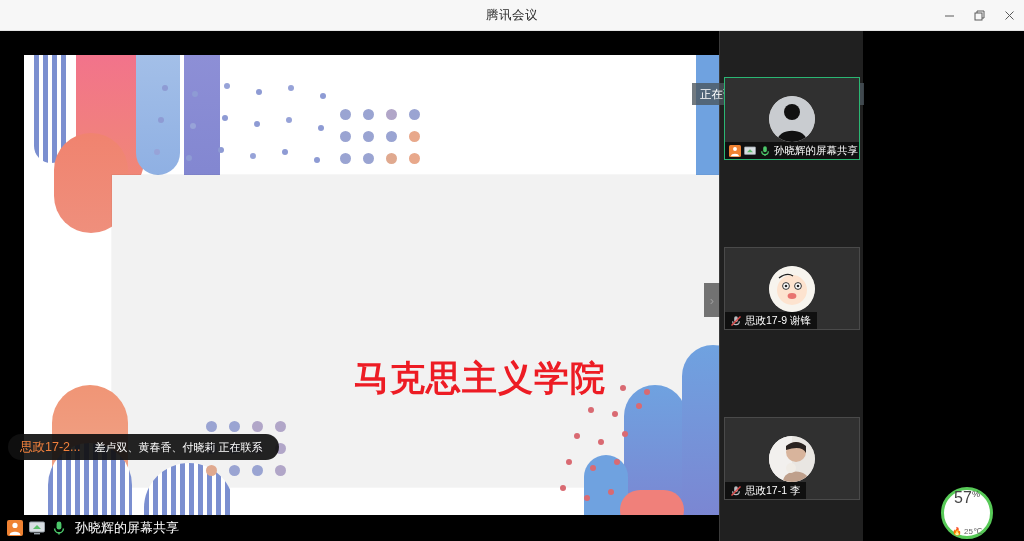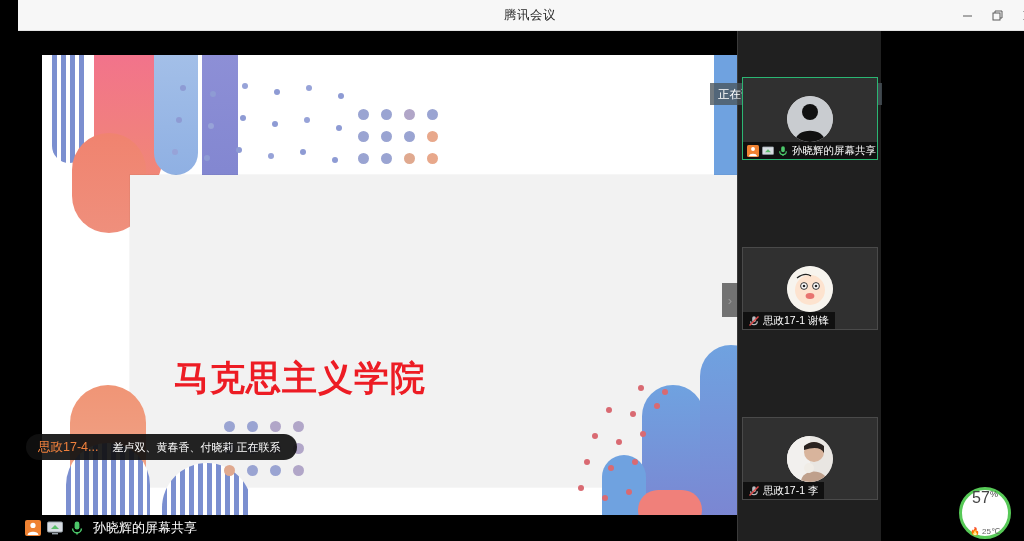--- a/index.html
+++ b/index.html
@@ -3,21 +3,21 @@
 <meta charset="utf-8">
 <style>
   * { box-sizing: border-box; margin: 0; padding: 0; }
   html, body {
     width: 1024px; height: 541px;
     overflow: hidden;
     background: #000;
     font-family: "Liberation Sans", "DejaVu Sans", sans-serif;
   }
 
-  #app { position: relative; width: 863px; height: 541px; background:#5eead4;margin-left:18px; }
+  #app { position: relative; width: 863px; height: 541px; background:#5eead4; }
 
   
   .titlebar {
     position: absolute; left:0; top:0; width:1024px; height:31px;
     background:#f7f7f7; border-bottom:1px solid #e3e3e3;
     display:flex; align-items:center; justify-content:center;
   }
   .titlebar-title {
     font-size: 12.5px; color:#2b2b2b; letter-spacing:0.5px;
   }
@@ -54,21 +54,21 @@
   }
   .slide-title {
     position:absolute; left:0; width:832px; top:205px;
     text-align:center;
     font-family:"DejaVu Sans","Liberation Sans",sans-serif;
     font-weight:700; font-size:37px; color:#17357a;
     letter-spacing:1px; white-space:nowrap;
   }
   .slide-sub1 {
     position:absolute; left:132px; width:648px; top:300px;
-    text-align:left;
+    text-align:center;
     font-family:Liberation Sans, sans-serif;
     font-weight:700; font-size:35px; color:#ed1c24;
     letter-spacing:1px; white-space:nowrap;
   }
   .slide-sub2 {
     position:absolute; left:132px; width:648px; top:348px;
     text-align:center;
     font-family:"DejaVu Sans","Liberation Sans",sans-serif;
     font-weight:700; font-size:35px; color:#ed1c24;
     letter-spacing:1px; white-space:nowrap;
@@ -314,21 +314,21 @@
           <i style="left:52px; top:52px;background:#7b7fc4;"></i>
             <i style="left:76px; top:60px;background:#7b7fc4;"></i>
         </div>
 
         <div class="slide-sub1">马克思主义学院</div>
 
       </div>
     </div>
 
     <div class="chat-toast">
-      <span class="chat-sender">思政17-4...</span>
+      <span class="chat-sender">思政17-2...</span>
       <span class="chat-msg">差卢双、黄春香、付晓莉 正在联系</span>
     </div>
 
     <div class="share-bar">
       <div class="sb-icon">
         <svg width="16" height="16" viewBox="0 0 16 16">
           <rect x="0" y="0" width="16" height="16" rx="2" fill="#ef8232"></rect>
           <circle cx="8" cy="5.4" r="2.6" fill="#ffffff"></circle>
           <path d="M2.6 15 C2.6 10.6 13.4 10.6 13.4 15 Z" fill="#ffffff"></path>
         </svg>
@@ -410,21 +410,21 @@
           </svg>
         </div>
         <div class="tile-bar">
           <span class="mini-ic">
             <svg width="12" height="12" viewBox="0 0 16 16">
               <rect x="5.6" y="1.6" width="4.8" height="8" rx="2.4" fill="#b7bcc1"></rect>
               <path d="M3.6 8.4 a4.4 4.4 0 0 0 8.8 0" fill="none" stroke="#b7bcc1" stroke-width="1.6"></path>
               <line x1="2" y1="14" x2="14" y2="2" stroke="#e04a4a" stroke-width="1.8"></line>
             </svg>
           </span>
-          <span class="tile-name">思政17-1 谢锋</span>
+          <span class="tile-name">思政17-9 谢锋</span>
         </div>
       </div>
 
 
       <div class="tile" style="top:386px;">
         <div class="tile-avatar">
           <svg width="46" height="46" viewBox="0 0 46 46">
             <circle cx="23" cy="23" r="23" fill="#e9e6e2"></circle>
             <path d="M0 0 L23 0 L23 46 L0 46 Z" fill="#f2f0ee"></path>
             <circle cx="27" cy="16" r="10" fill="#d8b49c"></circle>

